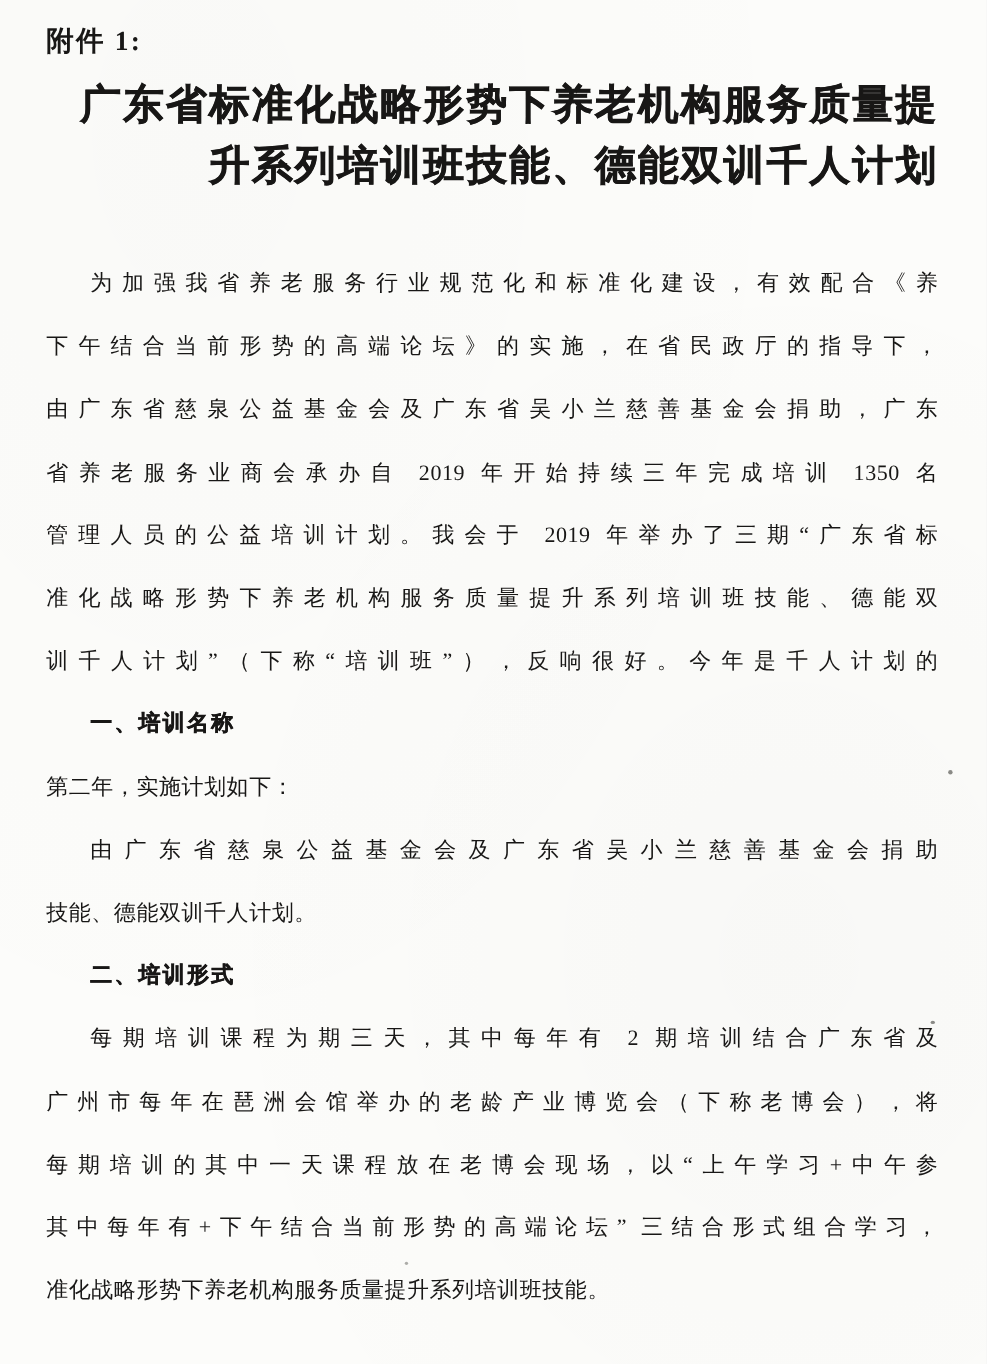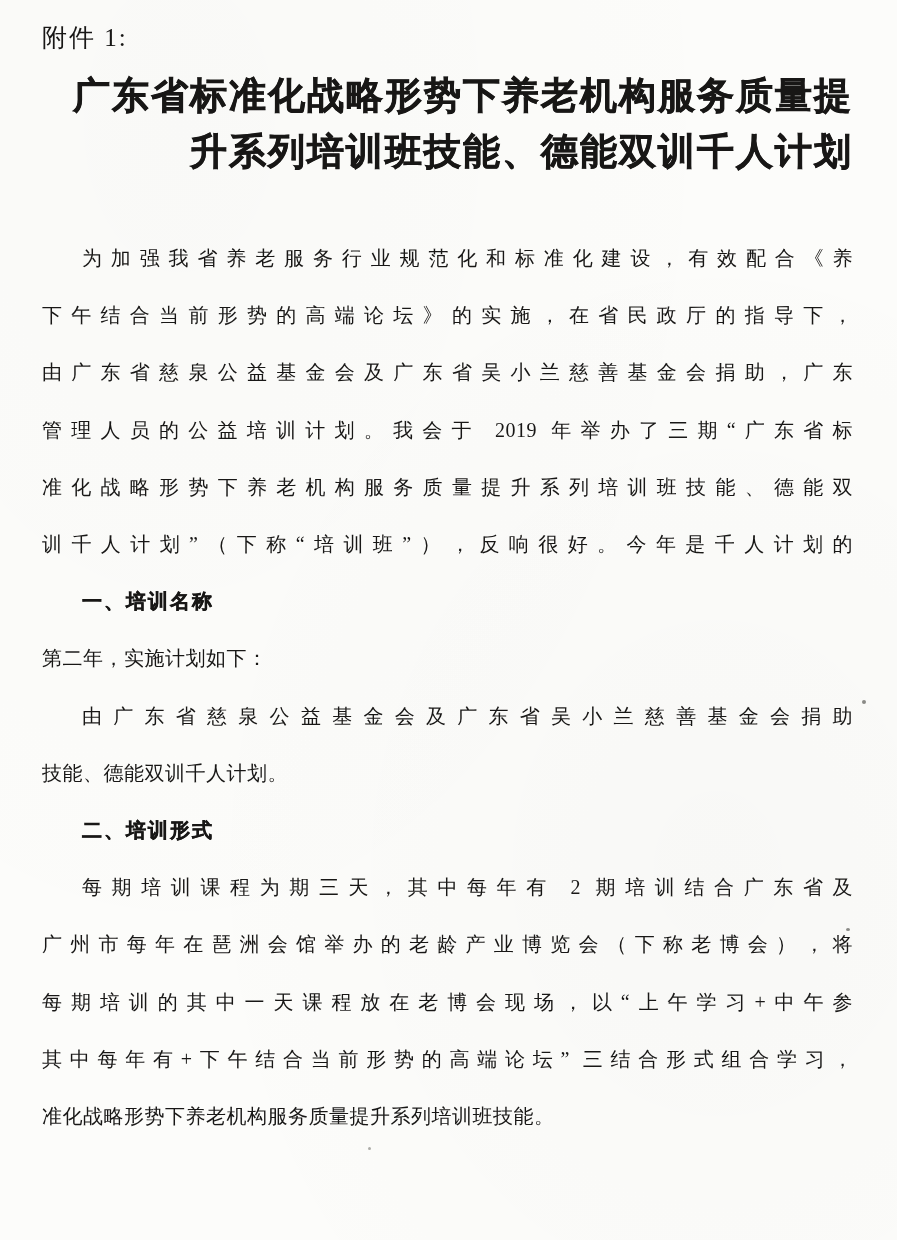--- a/index.html
+++ b/index.html
@@ -21,21 +21,21 @@
     background-image:
       radial-gradient(ellipse at 20% 10%, rgba(0,0,0,0.012), transparent 60%),
       radial-gradient(ellipse at 80% 70%, rgba(0,0,0,0.015), transparent 55%);
   }
 
   .attachment {
     font-family: "Liberation Serif", "DejaVu Serif", serif;
     font-size: 25px;
     line-height: 36px;
     letter-spacing: 2px;
-    font-weight: 400;
+    font-weight: 700;
   }
 
   .doc-title {
     margin-top: 12px;
     text-align: right;
     font-family: "Liberation Serif", "DejaVu Serif", serif;
     font-weight: 900;
     font-size: 37px;
     line-height: 56px;
     letter-spacing: 2px;
@@ -92,20 +92,21 @@
 
   <div class="doc-title">
     <div>广东省标准化战略形势下养老机构服务质量提</div>
     <div>升系列培训班技能、德能双训千人计划</div>
   </div>
 
   <div class="body-lines">
     <div class="ln indent">为加强我省养老服务行业规范化和标准化建设，有效配合《养</div>
     <div class="ln">下午结合当前形势的高端论坛》的实施，在省民政厅的指导下，</div>
     <div class="ln">由广东省慈泉公益基金会及广东省吴小兰慈善基金会捐助，广东</div>
+    <div class="ln">省养老服务业商会承办自 2019 年开始持续三年完成培训 1350 名</div>
     <div class="ln">管理人员的公益培训计划。我会于 2019 年举办了三期“广东省标</div>
     <div class="ln">准化战略形势下养老机构服务质量提升系列培训班技能、德能双</div>
     <div class="ln">训千人计划”（下称“培训班”），反响很好。今年是千人计划的</div>
     <div class="ln heading">一、培训名称</div>
     <div class="ln end">第二年，实施计划如下：</div>
     <div class="ln indent">由广东省慈泉公益基金会及广东省吴小兰慈善基金会捐助</div>
     <div class="ln end">技能、德能双训千人计划。</div>
     <div class="ln heading">二、培训形式</div>
     <div class="ln indent">每期培训课程为期三天，其中每年有 2 期培训结合广东省及</div>
     <div class="ln">广州市每年在琶洲会馆举办的老龄产业博览会（下称老博会），将</div>

